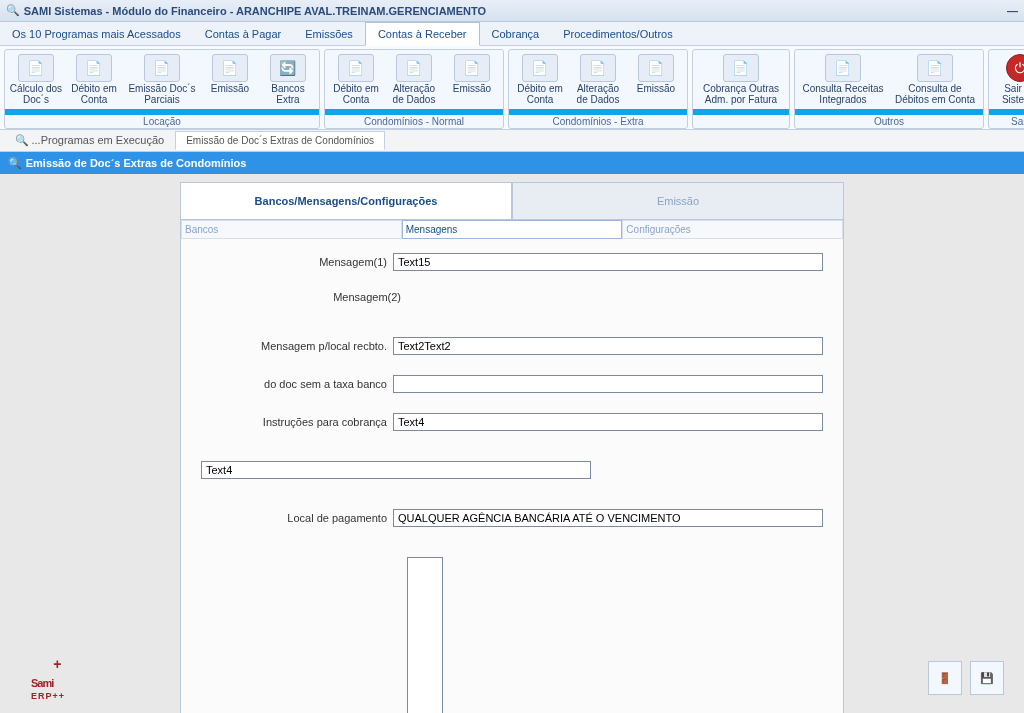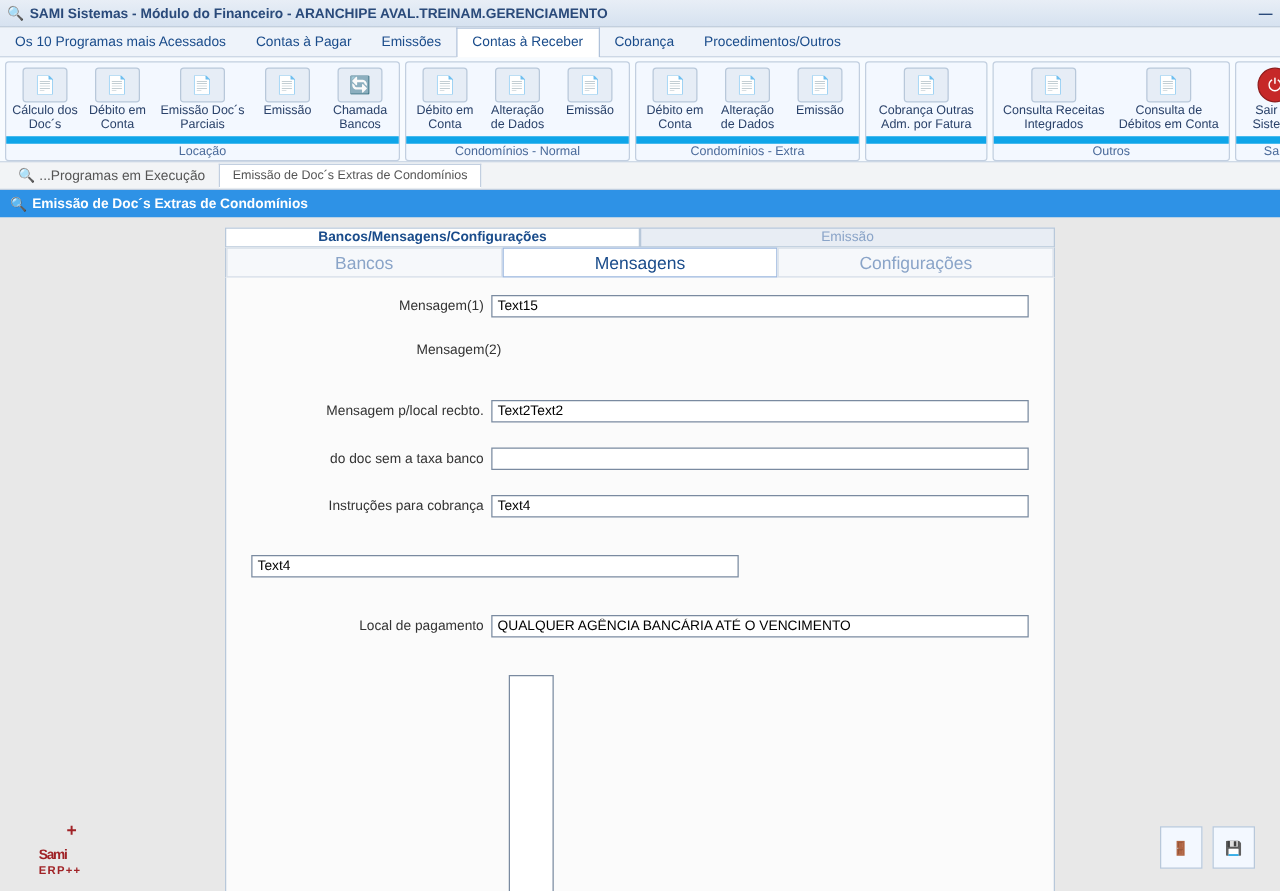--- a/index.html
+++ b/index.html
@@ -34,26 +34,26 @@
   .doctabs .tab.active { background:#fff; border:1px solid #c2cfe0; border-bottom:1px solid #fff; }
 
   
   .sectionbar { background:#2e92e6; color:#fff; height:22px; display:flex; align-items:center; font-weight:bold; padding:0 8px; font-size:12px; }
   .sectionbar .magnify-icon { margin-right:4px; }
 
   
   .work { background:#e8e8e8; height:calc(713px - 22px - 24px - 88px - 22px - 22px); padding:8px 10px; position:relative; }
 
   .tabrow { display:flex; margin-left:170px; margin-right:170px; }
-  .maintab { flex:1; text-align:center; padding:1px; border:1px solid #b8c8da; cursor:pointer; font-size:11px; }
+  .maintab { flex:1; text-align:center; padding:12px; border:1px solid #b8c8da; cursor:pointer; font-size:11px; }
   .maintab.active { background:#fff; color:#1a4c8b; font-weight:bold; }
   .maintab.inactive { background:#e8edf4; color:#8aa4c8; }
 
   .subtabrow { display:flex; margin-left:170px; margin-right:170px; background:#fff; border-left:1px solid #b8c8da; border-right:1px solid #b8c8da; }
-  .subtab { flex:1; text-align:center; padding:3px; border:1px solid #d6dee8; font-size:14px; cursor:pointer; color:#8aa4c8; background:#f6f8fb; }
+  .subtab { flex:1; text-align:left; padding:3px; border:1px solid #d6dee8; font-size:10px; cursor:pointer; color:#8aa4c8; background:#f6f8fb; }
   .subtab.active { color:#1a4c8b; background:#fff; border:1px solid #9ab6de; }
 
   .formpane { margin-left:170px; margin-right:170px; background:#fbfbfb; border:1px solid #b8c8da; border-top:none; padding:14px 20px 14px 20px; }
 
   .row { display:flex; align-items:center; margin-bottom:20px; }
   .row label { width:200px; text-align:right; margin-right:6px; color:#333; font-size:11px; }
   .row.wide label { width:230px; }
   .row input[type=text] { flex:0 0 430px; border:1px solid #7a8aa0; height:18px; padding:1px 4px; font-size:11px; background:#fff; }
   .row.full input[type=text] { flex:0 0 460px; }
 
@@ -107,21 +107,21 @@
       <div class="ribbtn wide">
           <div class="ic">📄</div>
           <div class="lbl">Emissão Doc´s Parciais</div>
         </div>
       <div class="ribbtn">
           <div class="ic">📄</div>
           <div class="lbl">Emissão</div>
         </div>
       <div class="ribbtn">
           <div class="ic">🔄</div>
-          <div class="lbl">Chamada Bancos</div>
+          <div class="lbl">Bancos Extra</div>
         </div>
     </div>
     <div class="caption">Locação</div>
   </div>
 
   <div class="ribgroup">
     <div class="items">
       <div class="ribbtn">
           <div class="ic">📄</div>
           <div class="lbl">Débito em Conta</div>

